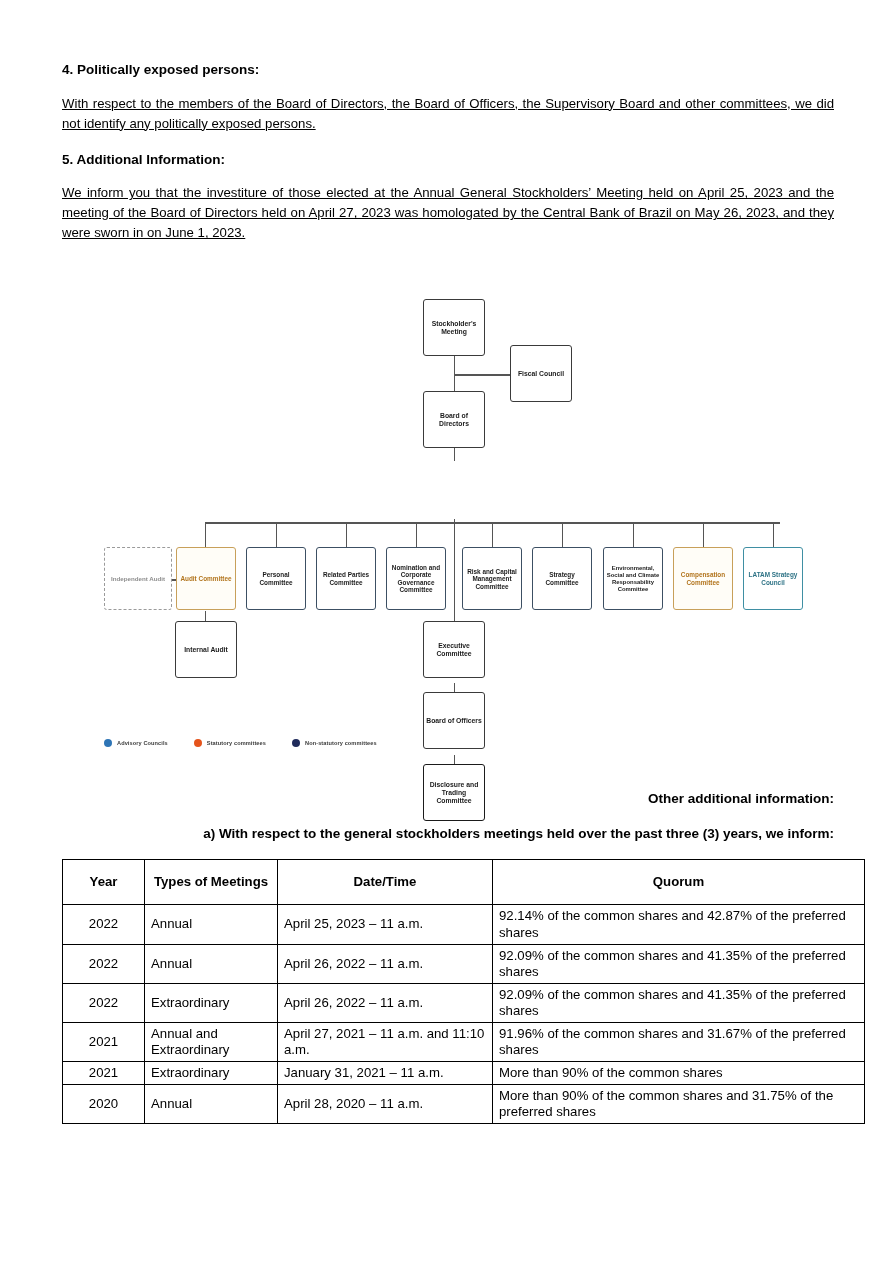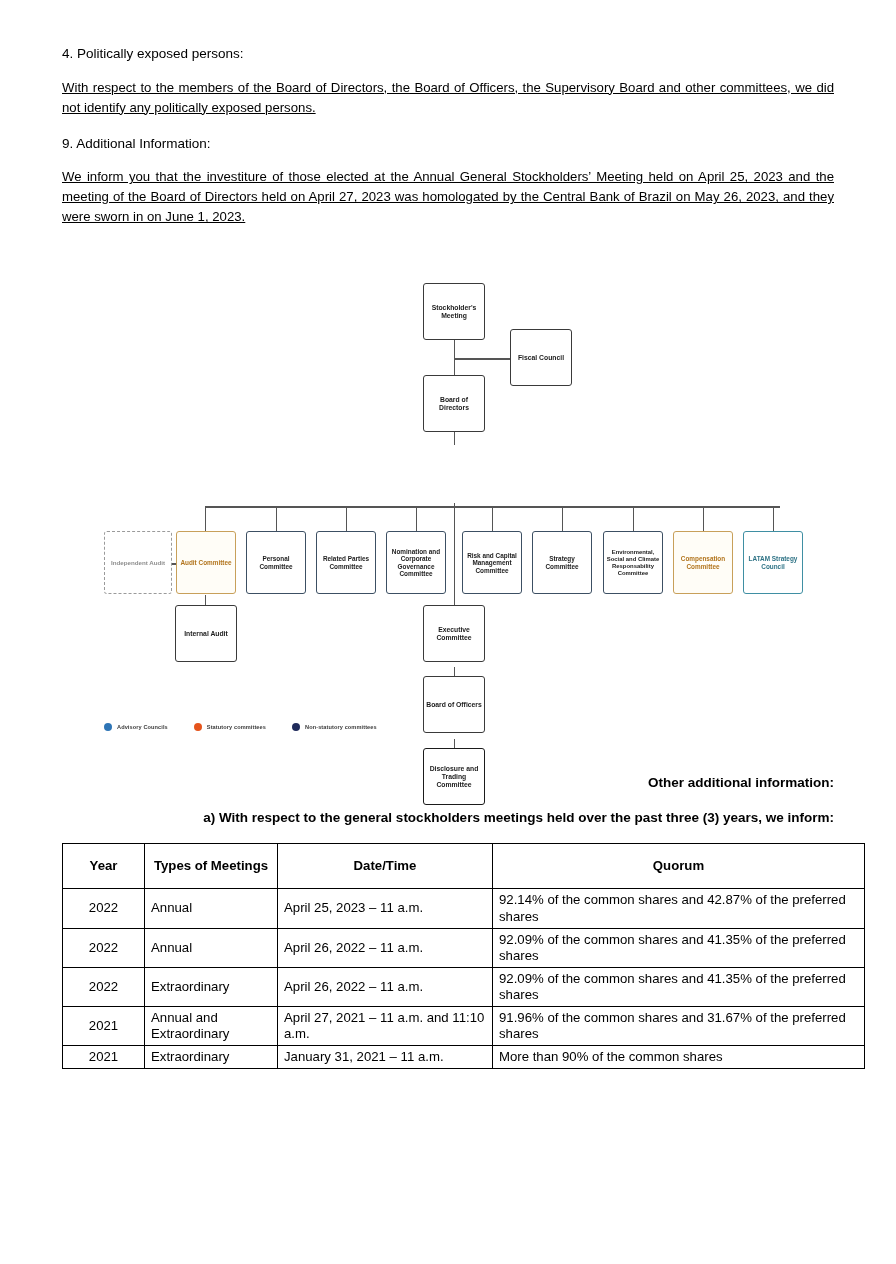--- a/index.html
+++ b/index.html
@@ -24,24 +24,24 @@
   .content {
     position: absolute;
     left: 62px;
     top: 44px;
     width: 772px;
   }
 
   
   .heading {
     font-family: "Liberation Sans", sans-serif;
-    font-weight: normal;
+    font-weight: bold;
     font-size: 13.5px;
     line-height: 1.45;
-    margin: 0 0 14px 0;
+    margin: 16px 0 14px 0;
   }
   .para {
     font-family: "Liberation Sans", sans-serif;
     font-size: 13.2px;
     line-height: 1.52;
     text-align: justify;
     margin: 0 0 16px 0;
     text-decoration: underline;
   }
   .gap-lg { height: 18px; }
@@ -142,21 +142,21 @@
 </style>
 </head>
 <body>
 
 <div class="page">
   <div class="content">
 
     <h3 class="heading">4. Politically exposed persons:</h3>
     <p class="para">With respect to the members of the Board of Directors, the Board of Officers, the Supervisory Board and other committees, we did not identify any politically exposed persons.</p>
 
-    <h3 class="heading">9. Additional Information:</h3>
+    <h3 class="heading">5. Additional Information:</h3>
     <p class="para">We inform you that the investiture of those elected at the Annual General Stockholders’ Meeting held on April 25, 2023 and the meeting of the Board of Directors held on April 27, 2023 was homologated by the Central Bank of Brazil on May 26, 2023, and they were sworn in on June 1, 2023.</p>
 
     <div class="gap-lg"></div>
 
 
     <div class="chart">
 
       <div class="line v" style="left:392px; top:64px; height:106px;"></div>
       <div class="line h" style="left:392px; top:83px; width:117px;"></div>
 
@@ -309,17 +309,23 @@
           <td>Annual and Extraordinary</td>
           <td>April 27, 2021 – 11 a.m. and 11:10 a.m.</td>
           <td>91.96% of the common shares and 31.67% of the preferred shares</td>
         </tr>
         <tr>
           <td class="c-year">2021</td>
           <td>Extraordinary</td>
           <td>January 31, 2021 – 11 a.m.</td>
           <td>More than 90% of the common shares</td>
         </tr>
+        <tr>
+          <td class="c-year">2020</td>
+          <td>Annual</td>
+          <td>April 28, 2020 – 11 a.m.</td>
+          <td>More than 90% of the common shares and 31.75% of the preferred shares</td>
+        </tr>
       </tbody>
     </table>
 
   </div>
 </div>
 
 </body></html>

